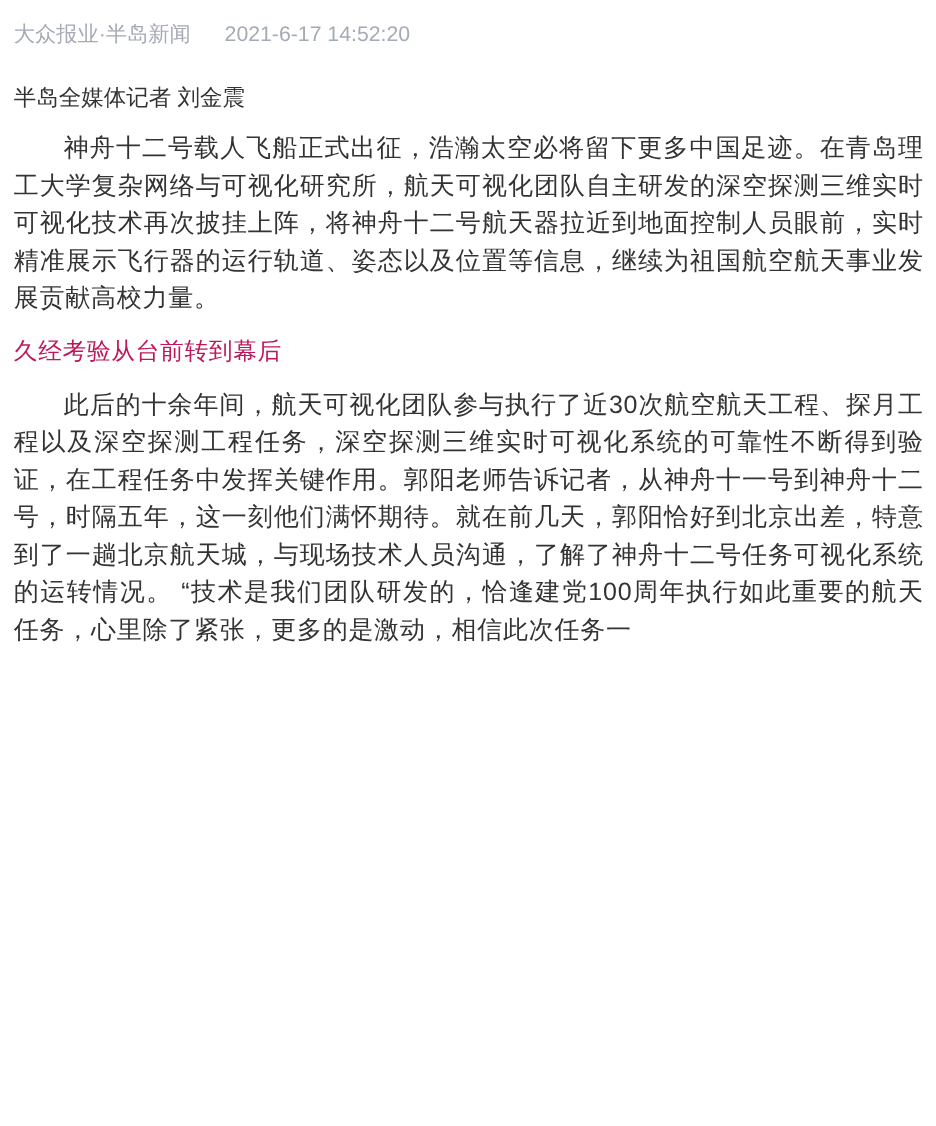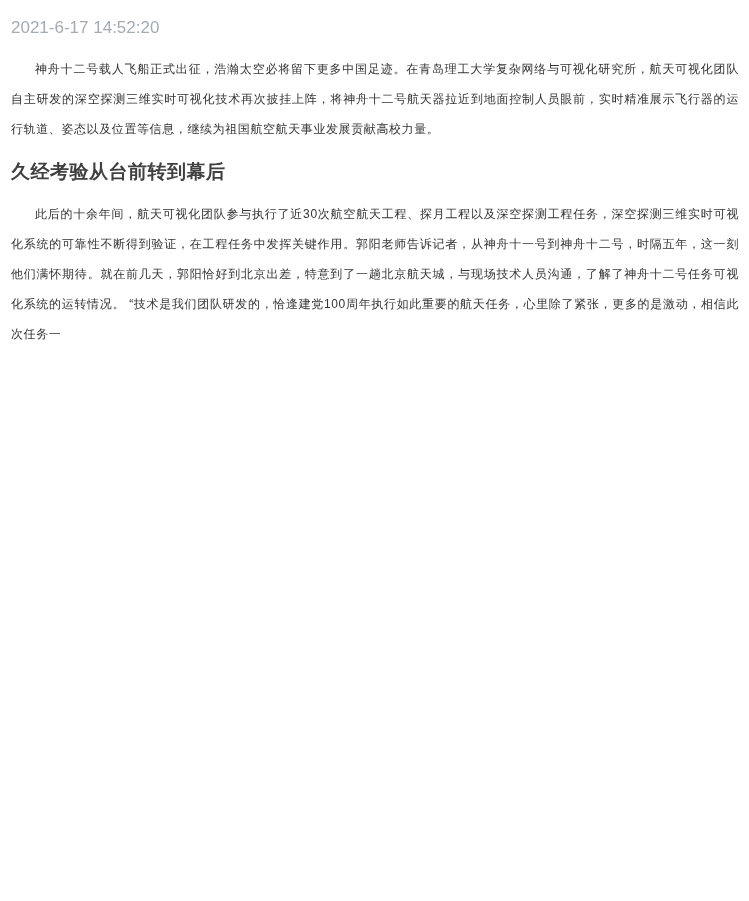--- a/index.html
+++ b/index.html
@@ -27,55 +27,58 @@
   }
   .meta-row {
     margin-top: 16px;
     font-size: 17px;
     line-height: 24px;
     color: #a4abb5;
     display: flex;
     align-items: baseline;
   }
   .meta-row .publish-time {
+    margin-left: 27px;
   }
   .byline {
     margin: 26px 0 0 0;
     font-size: 18px;
     line-height: 24px;
     color: #333333;
   }
   .para {
     margin: 14px 0 0 0;
-    font-size: 12px;
+    font-size: 20px;
     line-height: 30px;
     color: #333333;
     text-indent: 2em;
     letter-spacing: 0.6px;
     text-align: justify;
   }
   .section-heading {
     margin: 14px 0 0 0;
     font-size: 19px;
     line-height: 27px;
-    font-weight: 700;
-    color: #404040;
+    font-weight: 400;
+    color: #be185d;
     letter-spacing: 0.5px;
   }
 </style>
 </head>
 <body>
 
 <div class="article">
 
 
   <div class="meta-row">
+    <span class="source-label">大众报业·半岛新闻</span>
     <span class="publish-time">2021-6-17 14:52:20</span>
   </div>
 
+  <p class="byline">半岛全媒体记者 刘金震</p>
 
   <p class="para">神舟十二号载人飞船正式出征，浩瀚太空必将留下更多中国足迹。在青岛理工大学复杂网络与可视化研究所，航天可视化团队自主研发的深空探测三维实时可视化技术再次披挂上阵，将神舟十二号航天器拉近到地面控制人员眼前，实时精准展示飞行器的运行轨道、姿态以及位置等信息，继续为祖国航空航天事业发展贡献高校力量。</p>
 
   <h2 class="section-heading">久经考验从台前转到幕后</h2>
 
 
 
   <p class="para">此后的十余年间，航天可视化团队参与执行了近30次航空航天工程、探月工程以及深空探测工程任务，深空探测三维实时可视化系统的可靠性不断得到验证，在工程任务中发挥关键作用。郭阳老师告诉记者，从神舟十一号到神舟十二号，时隔五年，这一刻他们满怀期待。就在前几天，郭阳恰好到北京出差，特意到了一趟北京航天城，与现场技术人员沟通，了解了神舟十二号任务可视化系统的运转情况。 “技术是我们团队研发的，恰逢建党100周年执行如此重要的航天任务，心里除了紧张，更多的是激动，相信此次任务一</p>
 
 </div>

